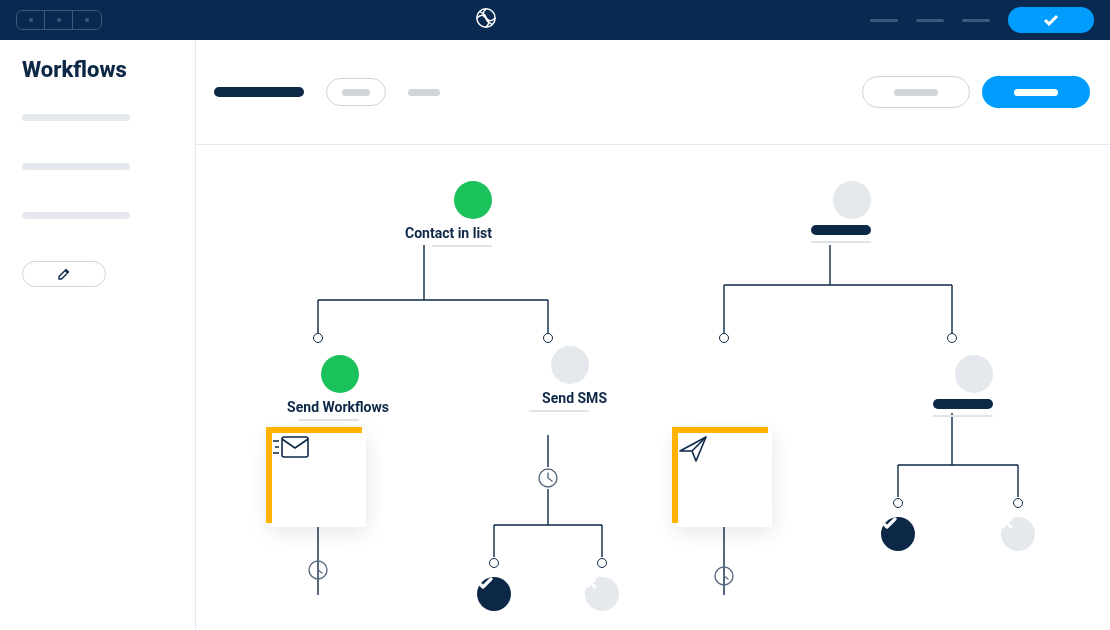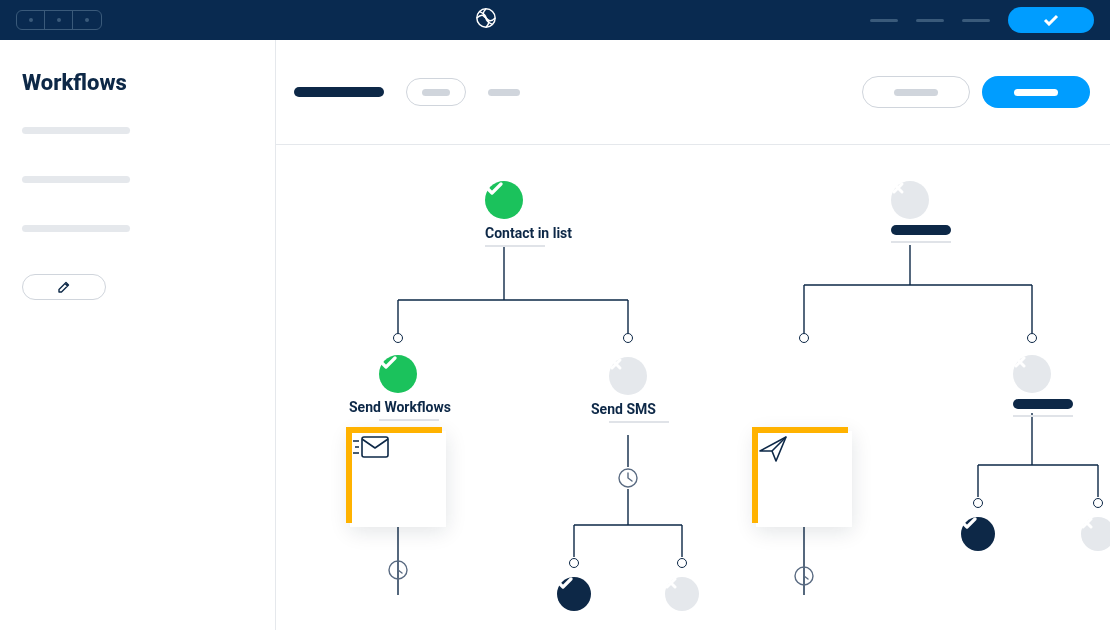--- a/index.html
+++ b/index.html
@@ -9,40 +9,40 @@
 .win-btn{width:28px;height:18px;display:flex;align-items:center;justify-content:center;border-right:1px solid #3a5a7a}
 .win-btn:last-child{border-right:none}
 .win-dot{width:4px;height:4px;border-radius:50%;background:#3a5a7a}
 .topbar-center{flex:1;display:flex;justify-content:center}
 .app-logo svg{width:22px;height:22px}
 .topbar-right{display:flex;align-items:center;gap:18px}
 .top-dash{width:28px;height:3px;background:#3a5a7a;border-radius:2px}
 .top-done{width:86px;height:26px;background:#009dff;border-radius:13px;display:flex;align-items:center;justify-content:center}
 .chk-white{stroke:#fff;stroke-width:3;fill:none}
 .main{display:flex;height:590px}
-.sidebar{width:276px;border-right:1px solid #e5e8ec;padding:30px 22px}
+.sidebar{width:196px;border-right:1px solid #e5e8ec;padding:17px 22px}
 .sb-title{font-size:22px;font-weight:800;color:#0d2847;margin-bottom:32px}
 .sb-line{width:108px;height:7px;background:#e5e8ec;border-radius:4px;margin-bottom:42px}
 .sb-edit{width:84px;height:26px;border:1px solid #d0d5dc;border-radius:14px;display:flex;align-items:center;justify-content:center;margin-top:10px}
 .content{flex:1;display:flex;flex-direction:column}
 .toolbar{height:105px;border-bottom:1px solid #e5e8ec;display:flex;align-items:center;padding:0 20px 0 18px}
 .tb-left{display:flex;align-items:center;gap:22px}
 .tb-bar-solid{width:90px;height:10px;background:#0d2847;border-radius:5px}
 .tb-pill{width:60px;height:28px;border:1.5px solid #d0d5dc;border-radius:14px;display:flex;align-items:center;justify-content:center}
 .tb-pill-inner{width:28px;height:7px;background:#d0d5dc;border-radius:4px}
 .tb-short{width:32px;height:7px;background:#d0d5dc;border-radius:4px}
 .tb-right{margin-left:auto;display:flex;gap:12px}
 .tb-btn{width:108px;height:32px;border-radius:16px;display:flex;align-items:center;justify-content:center}
 .tb-btn-outline{border:1.5px solid #d0d5dc;background:#fff}
 .tb-btn-outline div{width:44px;height:7px;background:#d0d5dc;border-radius:4px}
 .tb-btn-primary{background:#009dff}
 .tb-btn-primary div{width:44px;height:7px;background:#fff;border-radius:4px}
 .canvas{flex:1;position:relative;background:#fff}
 .canvas svg{position:absolute;top:0;left:0}
-.node{position:absolute;display:flex;flex-direction:column;align-items:flex-start}
+.node{position:absolute;display:flex;flex-direction:column;align-items:flex-end}
 .badge{width:32px;height:32px;border-radius:50%;display:flex;align-items:center;justify-content:center;margin-bottom:6px}
 .badge-lg{width:38px;height:38px}
 .badge-ok{background:#1bc25c}
 .badge-off{background:#e5e8ec}
 .badge-dark{background:#0d2847}
 .chk{stroke:#fff;stroke-width:3.2;fill:none;stroke-linecap:round;stroke-linejoin:round}
 .xmark{stroke:#fff;stroke-width:3;stroke-linecap:round}
 .node-label{font-size:14px;font-weight:700;color:#0d2847;margin-bottom:4px;white-space:nowrap}
 .node-under{width:60px;height:2px;background:#e0e3e8}
 .bar-stub{width:60px;height:10px;background:#0d2847;border-radius:5px;margin-bottom:6px}
@@ -179,21 +179,21 @@
       <div class="node" style="left:103px;top:210px">
         <div class="badge badge-lg badge-ok">
             <svg width="18" height="14">
               <path class="chk" d="M2 7 L7 12 L16 3"></path>
             </svg>
           </div>
         <div class="node-label" style="margin-left:-30px;margin-right:-30px">Send Workflows</div>
         <div class="node-under"></div>
       </div>
 
-      <div class="node" style="left:333px;top:212px">
+      <div class="node" style="left:333px;top:201px">
         <div class="badge badge-lg badge-off">
             <svg width="14" height="14">
               <path class="xmark" d="M3 3 L11 11 M11 3 L3 11"></path>
             </svg>
           </div>
         <div class="node-label" style="margin-left:-18px;margin-right:-18px">Send SMS</div>
         <div class="node-under"></div>
       </div>
 
 

